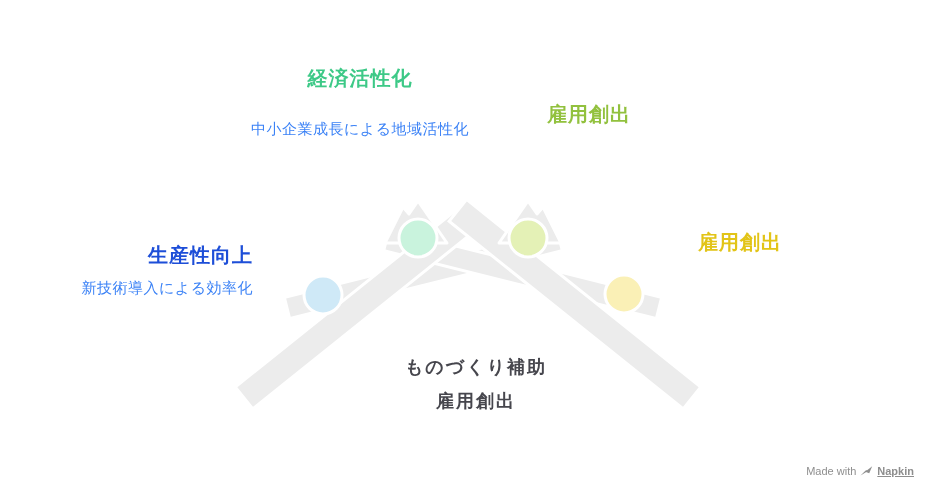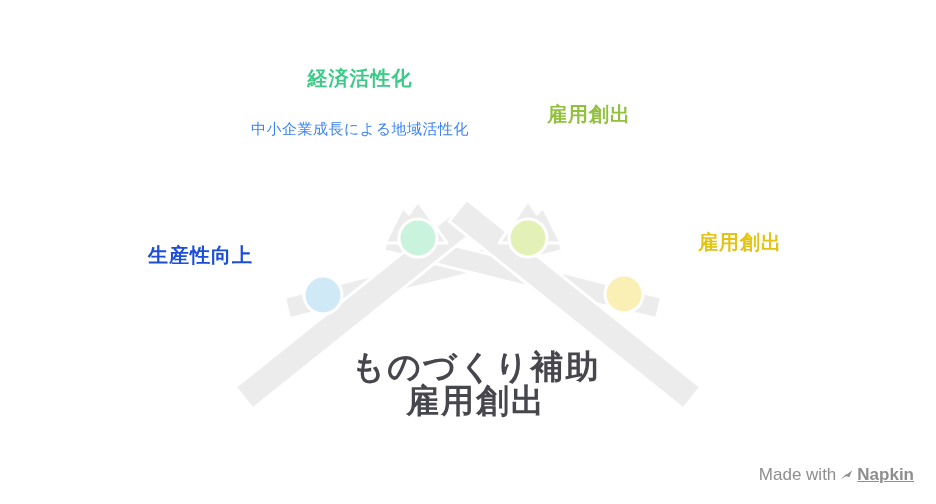--- a/index.html
+++ b/index.html
@@ -27,34 +27,34 @@
     letter-spacing: 0.5px;
     white-space: nowrap;
   }
   .anchor-center { transform: translateX(-50%); }
 
   .center-title {
     position: absolute;
     left: 476px; top: 350px;
     transform: translateX(-50%);
     text-align: center;
-    font-size: 33px;
+    font-size: 18px;
     font-weight: bold;
     line-height: 34px;
     letter-spacing: 2px;
     white-space: nowrap;
   }
 
   .watermark {
     position: absolute;
     right: 22px; top: 465px;
     display: flex;
-    align-items: center;
+    align-items: flex-start;
     gap: 4px;
-    font-size: 17px;
+    font-size: 11px;
     cursor: pointer;
   }
   .watermark .brand { font-weight: bold; text-decoration: underline; }
 </style>
 </head>
 <body>
 
 <div class="stage">
 
   <svg class="graphic-svg" width="936" height="504" viewBox="0 0 936 504">
@@ -73,20 +73,21 @@
     <circle cx="528" cy="238" r="19" stroke="#ffffff" stroke-width="3" fill="#e4f1b6"></circle>
     <circle cx="624" cy="294" r="19" stroke="#ffffff" stroke-width="3" fill="#faf0b6"></circle>
   </svg>
 
   <div class="node-title anchor-center" style="left: 360px; top: 65px; color: rgb(61, 201, 135);">経済活性化</div>
   <div class="node-desc anchor-center" style="left:360px; top:120px;">中小企業成長による地域活性化</div>
 
   <div class="node-title anchor-center" style="left: 589px; top: 101px; color: rgb(146, 193, 62);">雇用創出</div>
 
   <div class="node-title" style="right: 683px; top: 230px; color: #1d4ed8; margin-top: 12px;">生産性向上</div>
+  <div class="node-desc" style="right:683px; top:279px;">新技術導入による効率化</div>
 
   <div class="node-title" style="left: 698px; top: 229px; color: rgb(226, 196, 23);">雇用創出</div>
 
   <div class="center-title" style="color: rgb(70, 70, 77);">
     <div>ものづくり補助</div>
     <div>雇用創出</div>
   </div>
 
   <div class="watermark" style="color: rgb(142, 142, 142);">
     <span>Made with</span>

